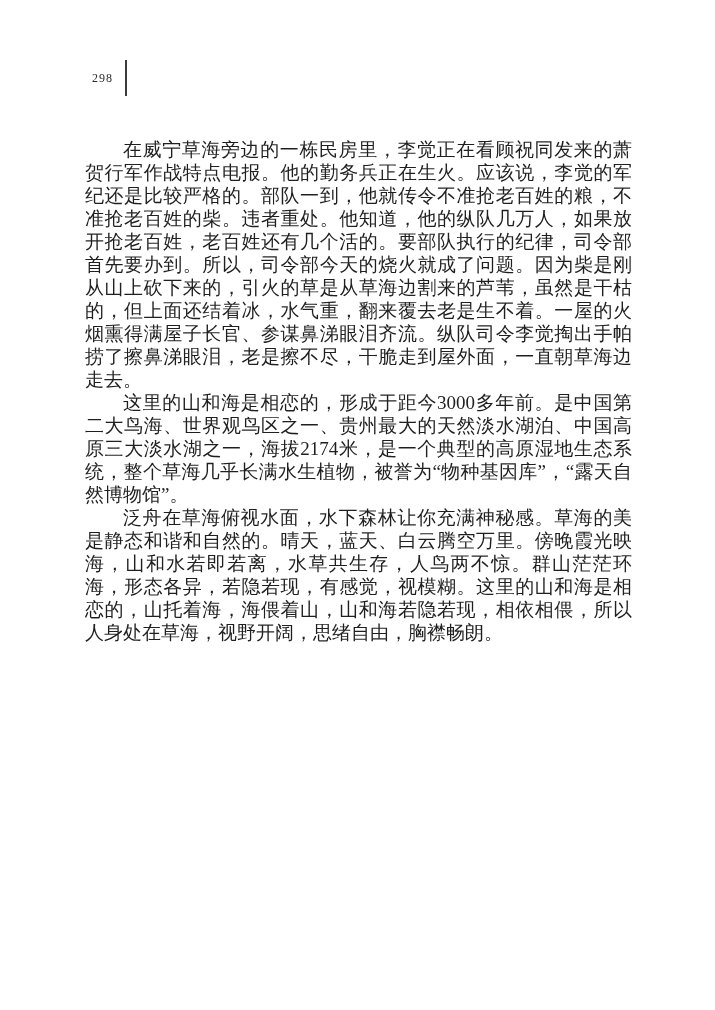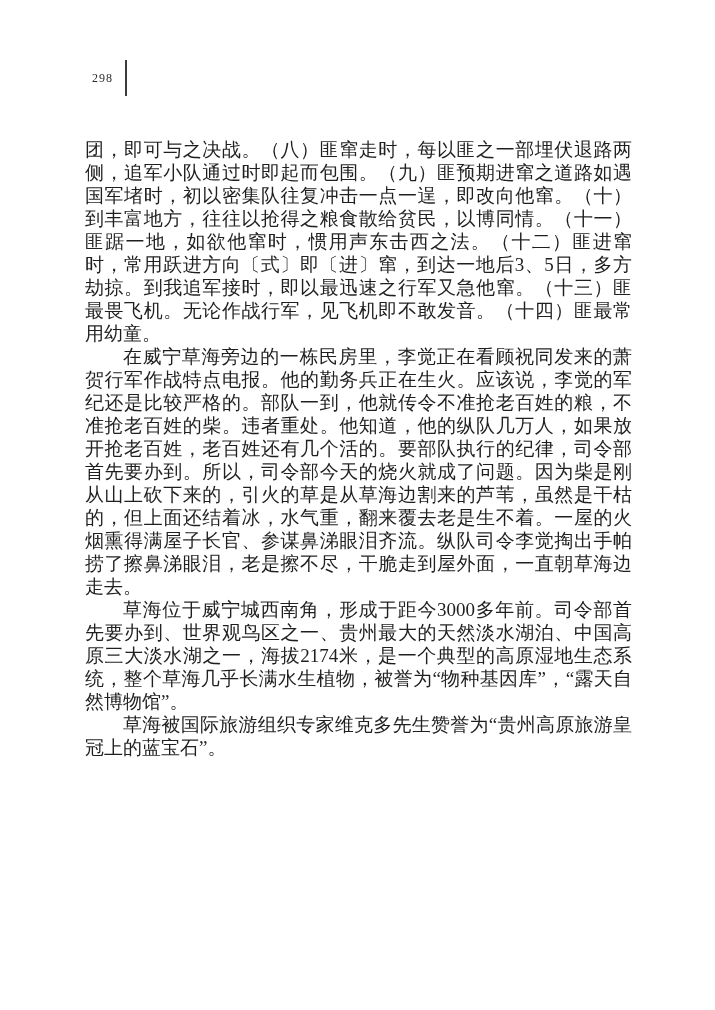--- a/index.html
+++ b/index.html
@@ -53,17 +53,16 @@
 </style>
 </head>
 <body>
 
 <div class="page-number-row">
   <span class="page-number">298</span>
   <span class="page-number-divider"></span>
 </div>
 
 <div class="text-block">
-  <p>团，即可与之决战。（八）匪窜走时，每以匪之一部埋伏退路两侧，追军小队通过时即起而包围。（九）匪预期进窜之道路如遇国军堵时，初以密集队往复冲击一点一逞，即改向他窜。（十）到丰富地方，往往以抢得之粮食散给贫民，以博同情。（十一）匪踞一地，如欲他窜时，惯用声东击西之法。（十二）匪进窜时，常用跃进方向〔式〕即〔进〕窜，到达一地后3、5日，多方劫掠。到我追军接时，即以最迅速之行军又急他窜。（十三）匪最畏飞机。无论作战行军，见飞机即不敢发音。（十四）匪最常用幼童。</p>
   <p class="indent">在威宁草海旁边的一栋民房里，李觉正在看顾祝同发来的萧贺行军作战特点电报。他的勤务兵正在生火。应该说，李觉的军纪还是比较严格的。部队一到，他就传令不准抢老百姓的粮，不准抢老百姓的柴。违者重处。他知道，他的纵队几万人，如果放开抢老百姓，老百姓还有几个活的。要部队执行的纪律，司令部首先要办到。所以，司令部今天的烧火就成了问题。因为柴是刚从山上砍下来的，引火的草是从草海边割来的芦苇，虽然是干枯的，但上面还结着冰，水气重，翻来覆去老是生不着。一屋的火烟熏得满屋子长官、参谋鼻涕眼泪齐流。纵队司令李觉掏出手帕捞了擦鼻涕眼泪，老是擦不尽，干脆走到屋外面，一直朝草海边走去。</p>
-  <p class="indent">草海位于威宁城西南角，形成于距今3000多年前。司令部首先要办到、世界观鸟区之一、贵州最大的天然淡水湖泊、中国高原三大淡水湖之一，海拔2174米，是一个典型的高原湿地生态系统，整个草海几乎长满水生植物，被誉为“物种基因库”，“露天自然博物馆”。</p>
-  <p class="indent">草海被国际旅游组织专家维克多先生赞誉为“贵州高原旅游皇冠上的蓝宝石”。</p>
+  <p class="indent">这里的山和海是相恋的，形成于距今3000多年前。是中国第二大鸟海、世界观鸟区之一、贵州最大的天然淡水湖泊、中国高原三大淡水湖之一，海拔2174米，是一个典型的高原湿地生态系统，整个草海几乎长满水生植物，被誉为“物种基因库”，“露天自然博物馆”。</p>
+  <p class="indent">泛舟在草海俯视水面，水下森林让你充满神秘感。草海的美是静态和谐和自然的。晴天，蓝天、白云腾空万里。傍晚霞光映海，山和水若即若离，水草共生存，人鸟两不惊。群山茫茫环海，形态各异，若隐若现，有感觉，视模糊。这里的山和海是相恋的，山托着海，海偎着山，山和海若隐若现，相依相偎，所以人身处在草海，视野开阔，思绪自由，胸襟畅朗。</p>
 </div>
 
 </body></html>

